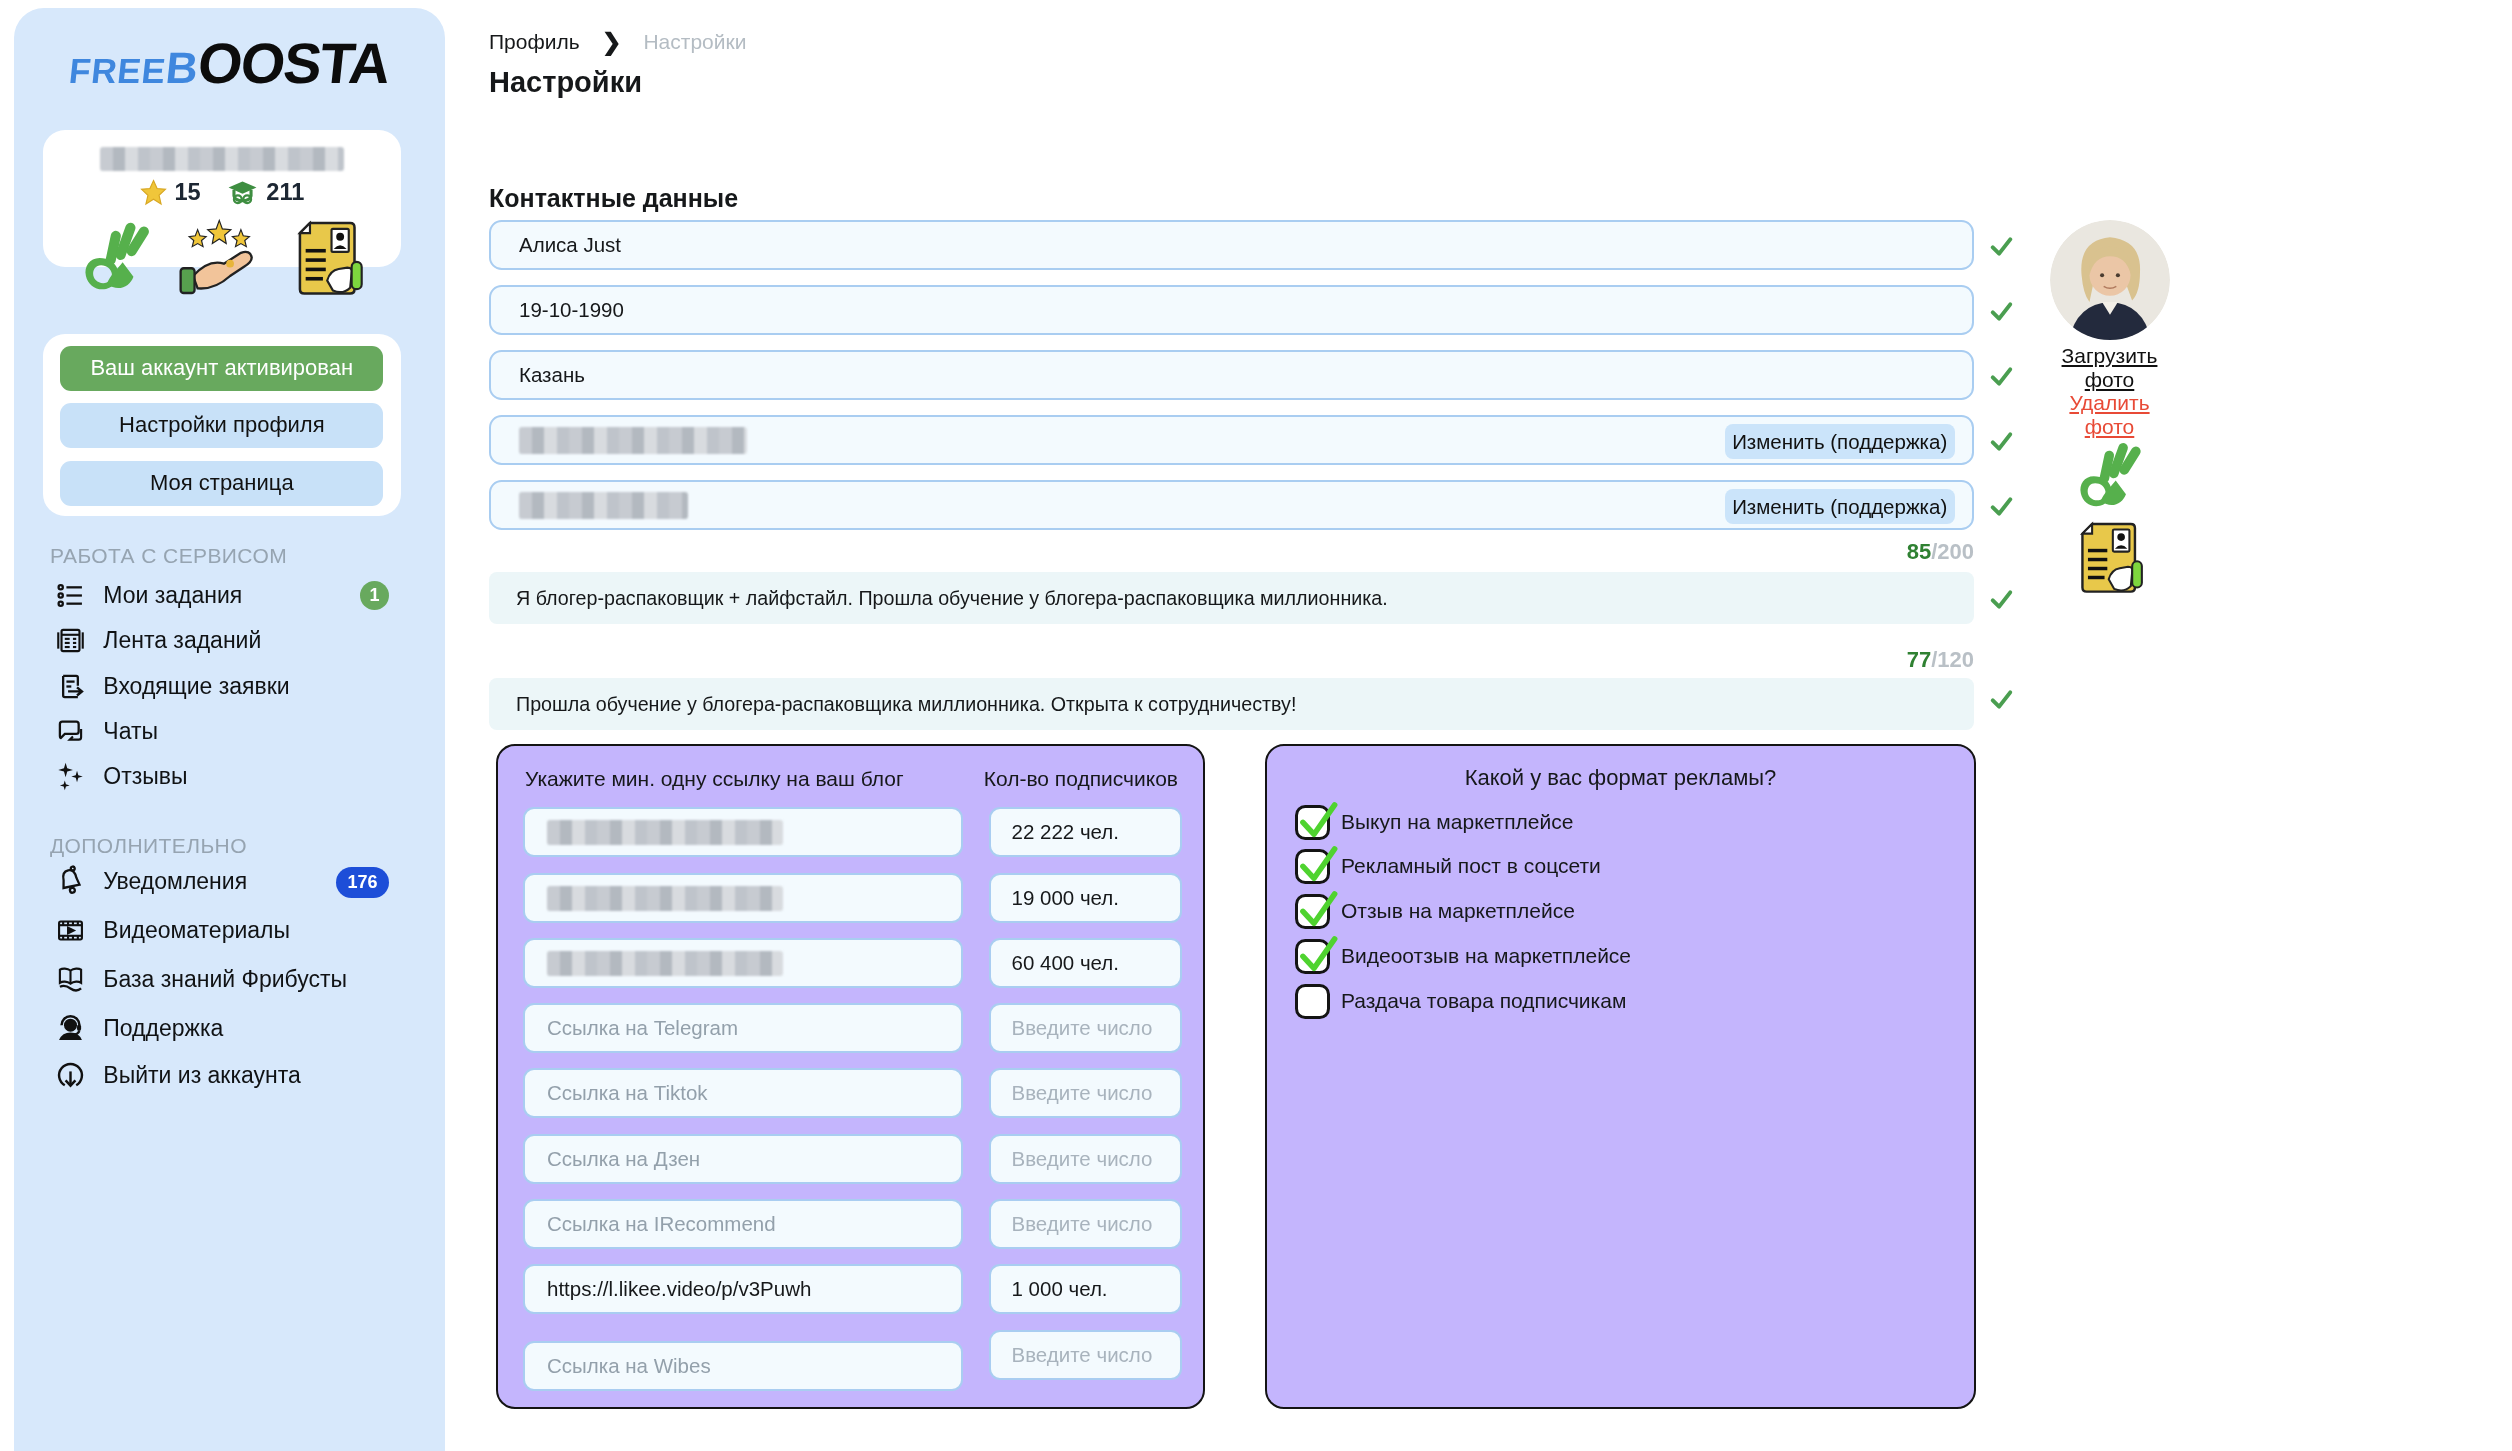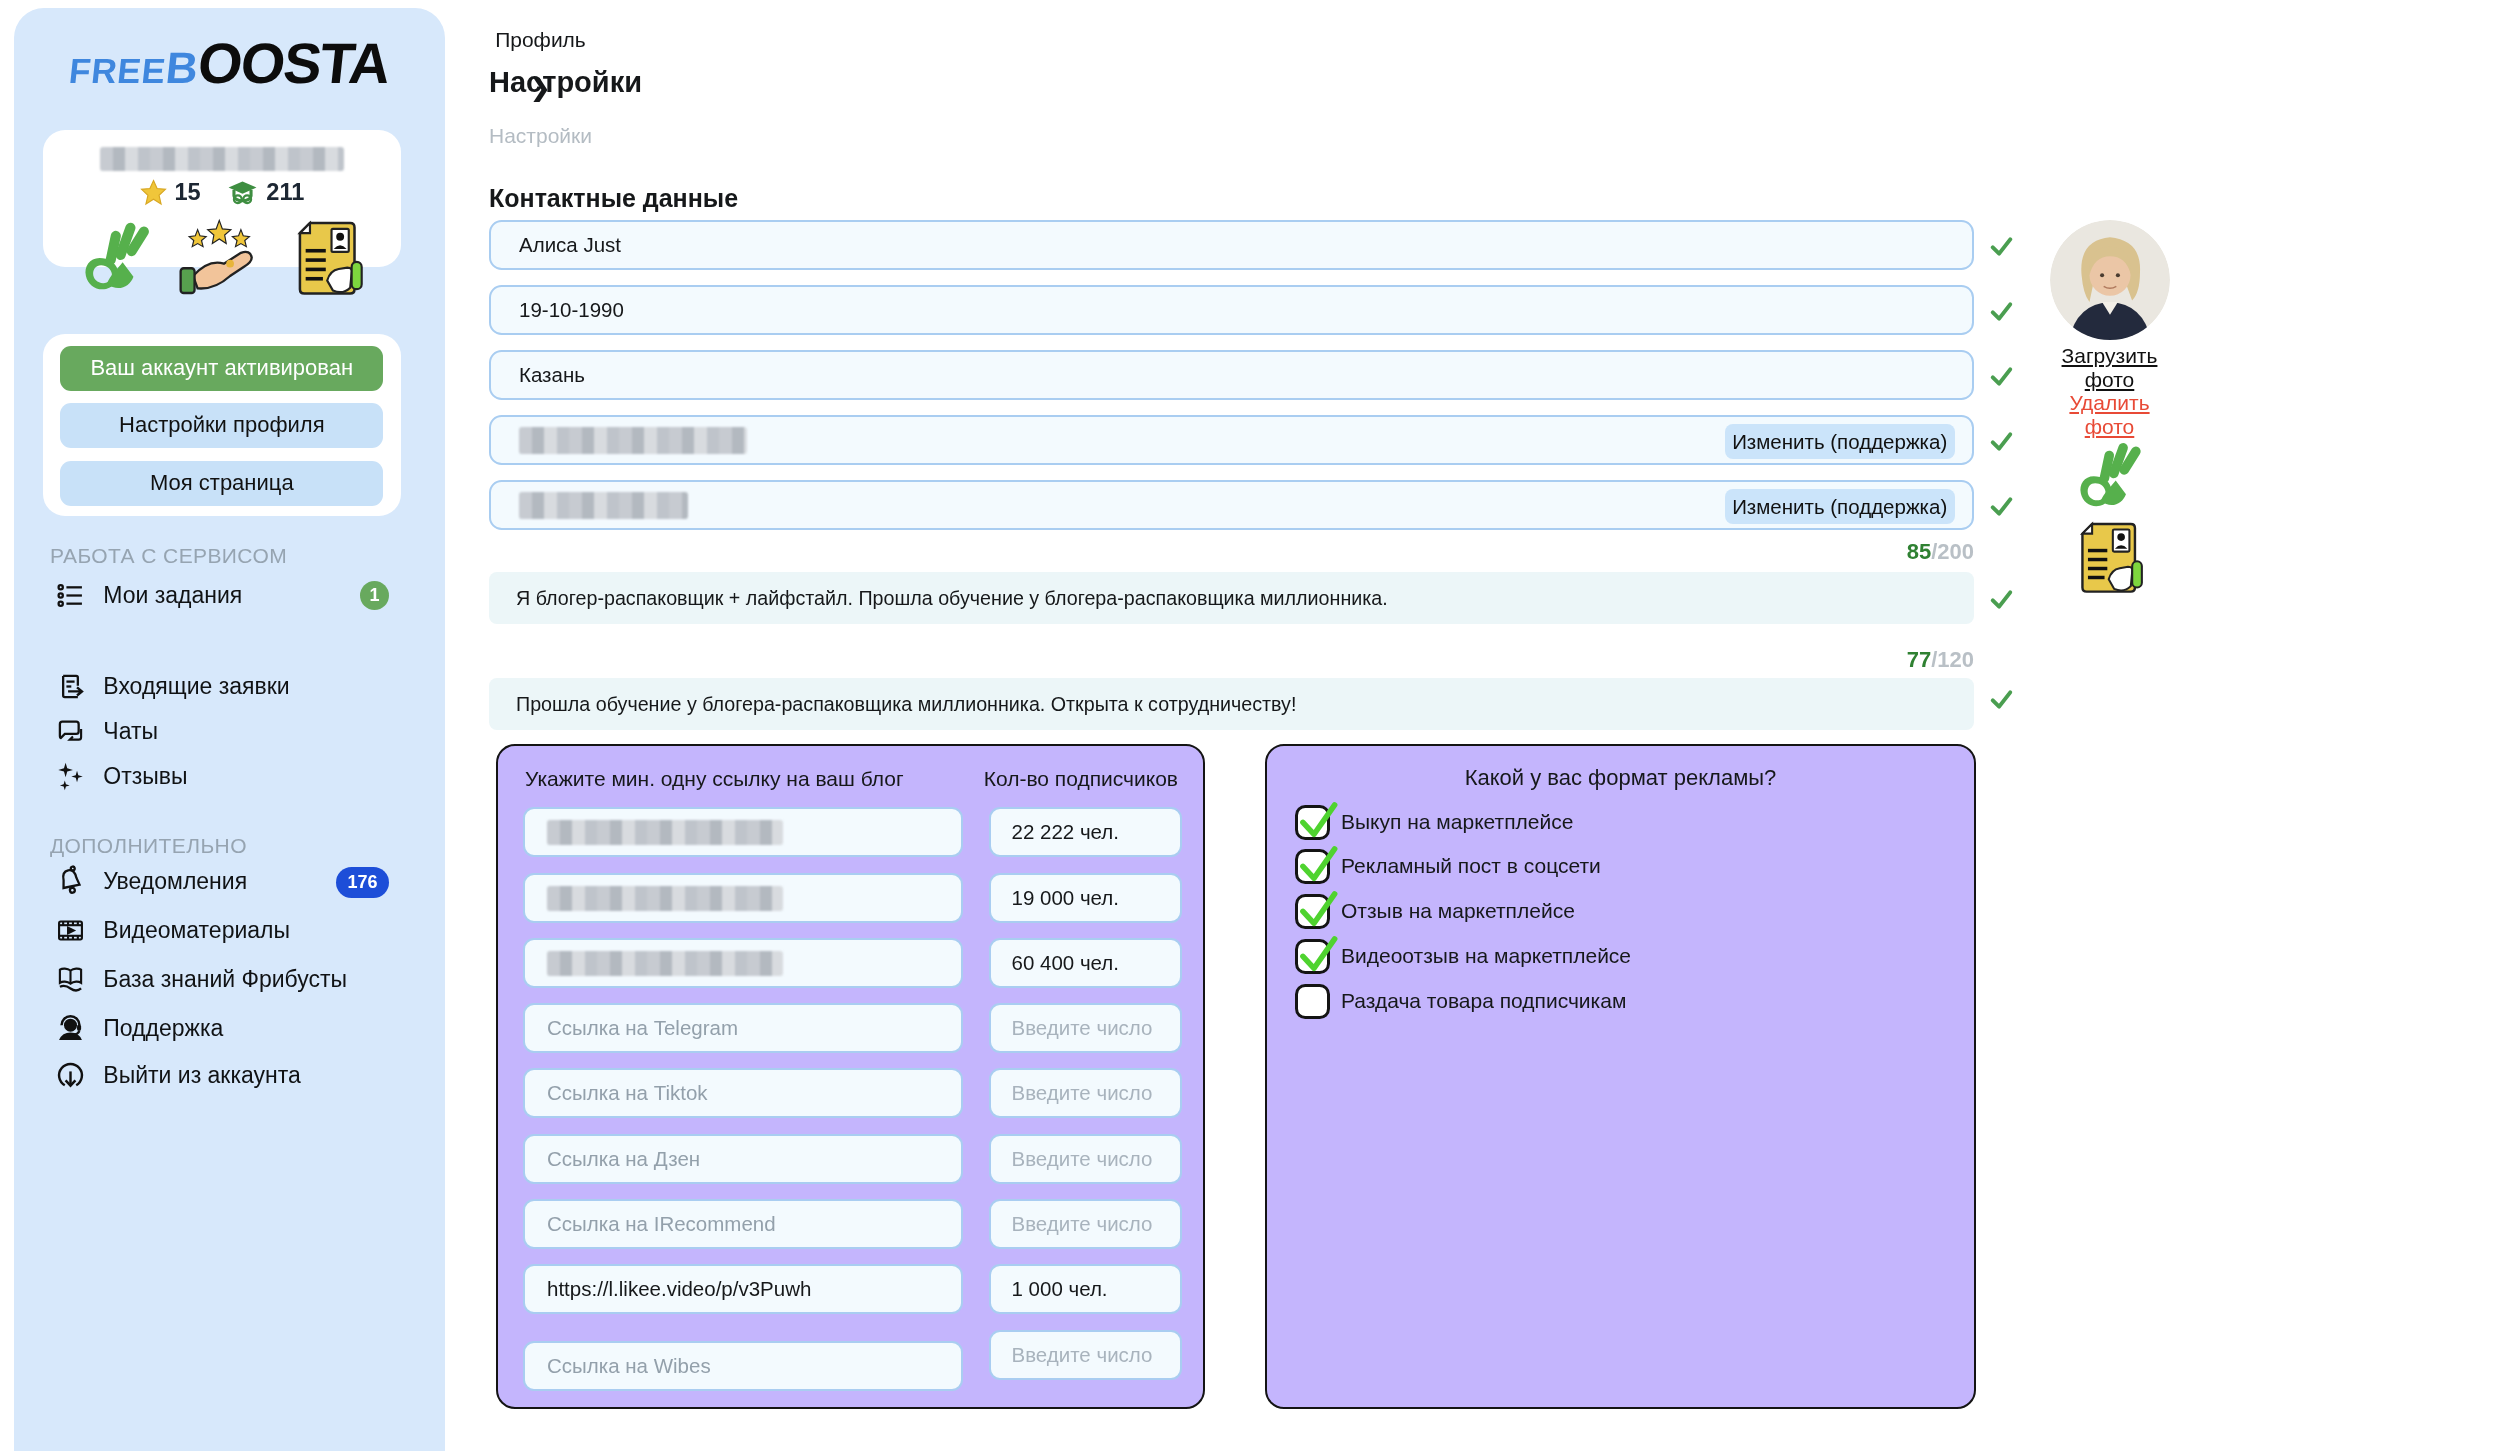--- a/index.html
+++ b/index.html
@@ -36,21 +36,21 @@
   .menu-item { position:absolute; left:41px; width:370px; height:46px; display:flex;
     align-items:center; gap:17.3px; font-size:23px; color:#101214; cursor:pointer; }
   .menu-item svg { flex:0 0 31px; }
   .menu-badge { position:absolute; display:flex; align-items:center; justify-content:center;
     color:#fff; font-size:18px; font-weight:700; }
   .badge-green { left:346px; top:573px; width:29px; height:29px; border-radius:50%; background:#68a95e; }
   .badge-red { left:322px; top:859px; width:53px; height:31px; border-radius:15.7px; background:#1d4ed8; }
 
   
   .breadcrumb { position:absolute; left:489px; top:28px; display:flex; align-items:center;
-    gap:22px; font-size:21px;flex-direction:column; }
+    gap:22px; font-size:21px; }
   .crumb-current { color:#b4bcc3; }
   .crumb-chevron { font-weight:700; font-size:23.6px; }
   .page-title { position:absolute; left:489px; top:66px; font-size:29px; font-weight:700; }
   .section-title { position:absolute; left:489px; top:184px; font-size:25px; font-weight:600; }
 
   .fields { position:absolute; left:489px; top:220px; width:1485px; }
   .field { position:absolute; left:0; width:1485px; height:50px; background:#f3fafe;
     border:2.4px solid #a9cdf1; border-radius:12.6px; font-size:20.5px; color:#16181a;
     padding:0 28px; display:flex; align-items:center; }
   input.field { display:block; padding-top:0; }
@@ -169,20 +169,35 @@
     <div class="menu-item" style="top:565px">
       <svg width="31" height="31" viewBox="0 0 38 38" fill="none" stroke="#111" stroke-width="2.8">
           <circle cx="7" cy="9" r="2.6"></circle>
           <circle cx="7" cy="19" r="2.6"></circle>
           <circle cx="7" cy="29" r="2.6"></circle>
           <line x1="14" y1="9" x2="33" y2="9"></line>
           <line x1="14" y1="19" x2="33" y2="19"></line>
           <line x1="14" y1="29" x2="33" y2="29"></line>
         </svg>
       <span>Мои задания</span>
+    </div>
+    <div class="menu-item" style="top:610px">
+      <svg width="31" height="31" viewBox="0 0 38 38" fill="none" stroke="#111" stroke-width="2.6">
+          <rect x="8" y="6" width="22" height="26" rx="2"></rect>
+          <line x1="8" y1="12" x2="30" y2="12"></line>
+          <line x1="12" y1="17" x2="18" y2="17"></line>
+          <line x1="12" y1="22" x2="18" y2="22"></line>
+          <line x1="12" y1="27" x2="18" y2="27"></line>
+          <line x1="22" y1="17" x2="26" y2="17"></line>
+          <line x1="22" y1="22" x2="26" y2="22"></line>
+          <line x1="22" y1="27" x2="26" y2="27"></line>
+          <line x1="4" y1="9" x2="4" y2="29"></line>
+          <line x1="34" y1="9" x2="34" y2="29"></line>
+        </svg>
+      <span>Лента заданий</span>
     </div>
     <div class="menu-item" style="top:656px">
       <svg width="31" height="31" viewBox="0 0 38 38" fill="none" stroke="#111" stroke-width="2.8">
           <path d="M10 6 H26 Q28 6 28 8 V18"></path>
           <path d="M10 6 V30 Q10 32 12 32 H28"></path>
           <line x1="14" y1="13" x2="24" y2="13"></line>
           <line x1="14" y1="19" x2="20" y2="19"></line>
           <path d="M16 25 H32 M27 20 L33 25 L27 30" stroke-width="3"></path>
         </svg>
       <span>Входящие заявки</span>

